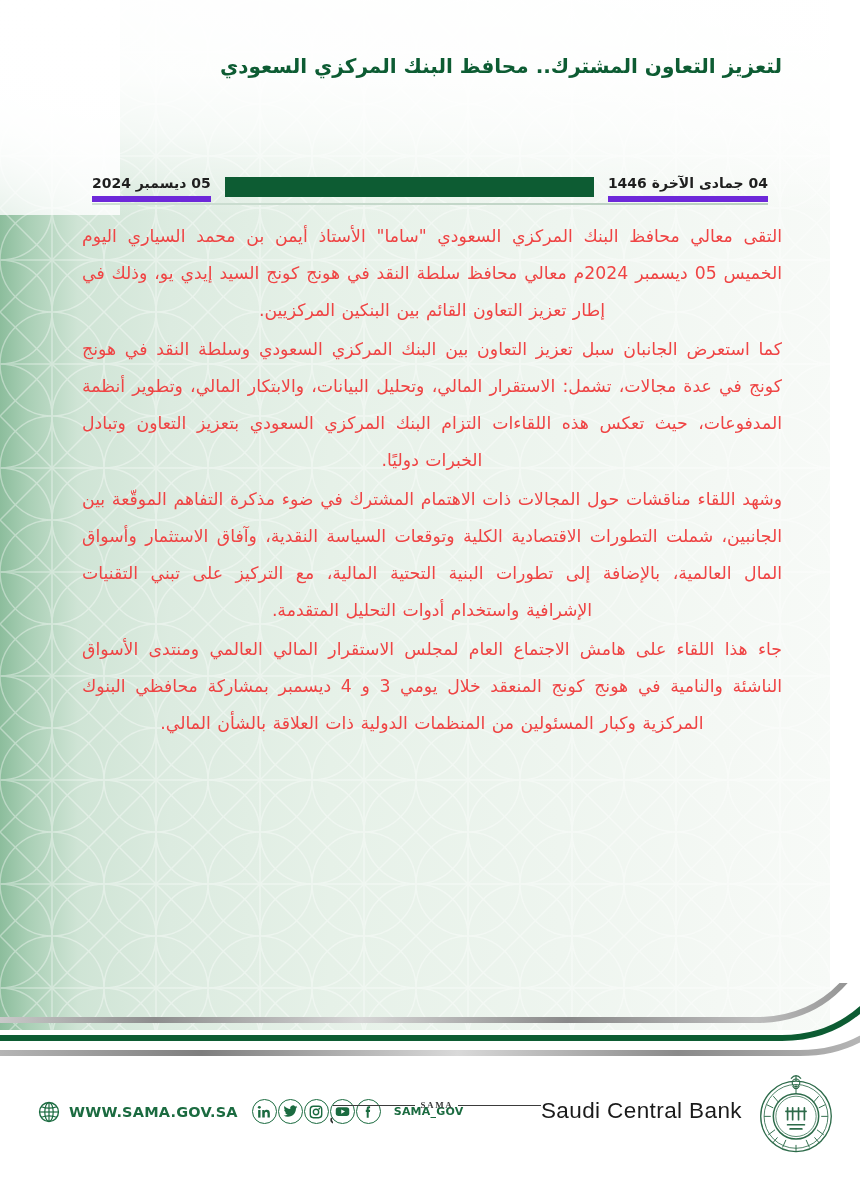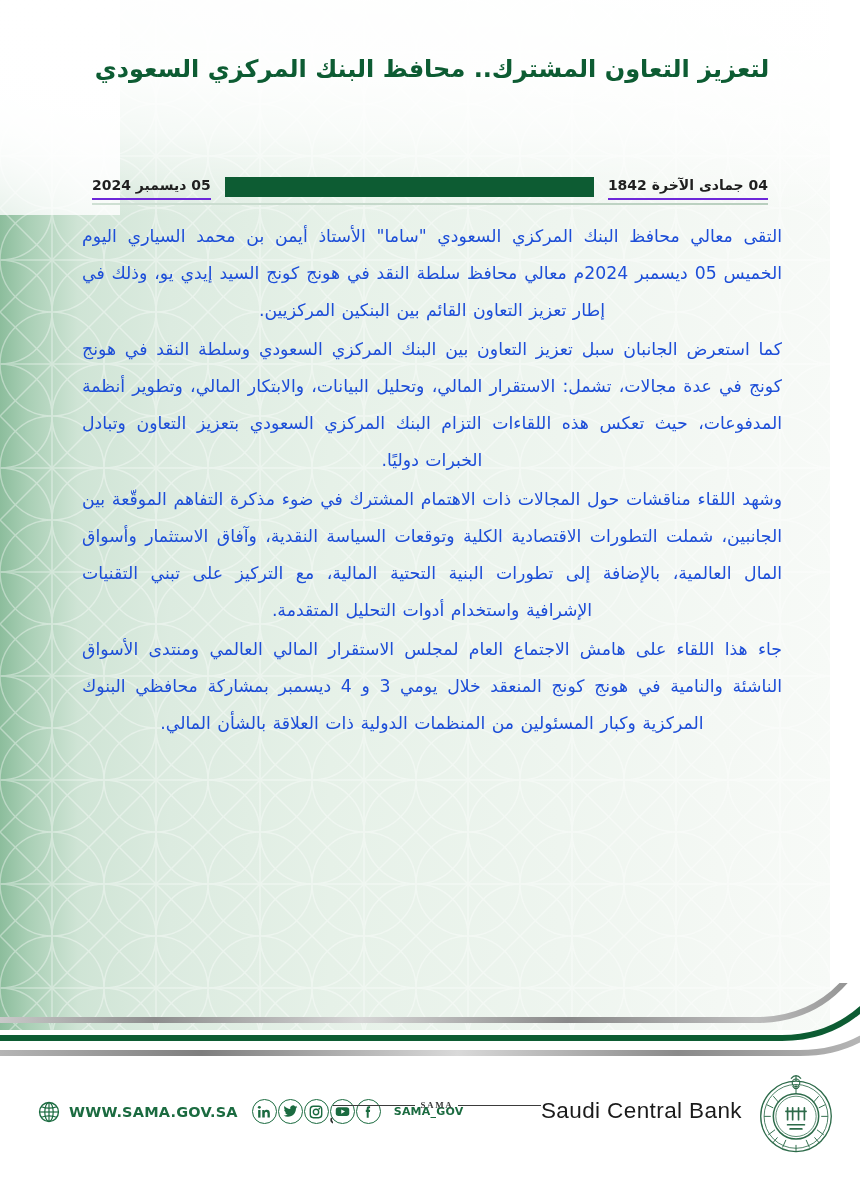--- a/index.html
+++ b/index.html
@@ -79,45 +79,46 @@
   .title-wrap {
     position: absolute;
     right: 78px;
     top: 52px;
     width: 700px;
     text-align: center;
     z-index: 6;
   }
   .title-line {
     color: #0d5c33;
-    font-size: 24px;
+    font-size: 20px;
     font-weight: bold;
     line-height: 1.42;
     letter-spacing: -0.1px;
+    text-align: right;
   }
 
   
   .date-row {
     position: absolute;
     right: 92px;
     left: 92px;
     top: 172px;
     height: 30px;
     display: flex;
     flex-direction: row;
     align-items: center;
     z-index: 6;
   }
   .date-hijri, .date-greg {
     color: #1f1f1f;
     font-size: 14px;
     font-weight: bold;
     white-space: nowrap;
     padding-bottom: 3px;
-    border-bottom: 2px solid #6d28d9;
+    border-bottom: 6px solid #6d28d9;
     line-height: 20px;
   }
   .date-bar {
     flex: 1;
     height: 20px;
     background: #0d5c33;
     margin: 0 14px;
     align-self: center;
   }
   .date-underline {
@@ -132,21 +133,21 @@
 
   
   .body-wrap {
     position: absolute;
     right: 78px;
     top: 218px;
     width: 700px;
     z-index: 6;
   }
   .para {
-    color: #1d4ed8;
+    color: #ef4444;
     font-size: 17.3px;
     line-height: 37px;
     text-align: justify;
     text-align-last: center;
     margin-bottom: 2px;
     word-spacing: 1px;
   }
   .para.tight { margin-bottom: 0; }
 
   
@@ -259,21 +260,21 @@
 
   <div class="top-fade"></div>
   <div class="top-fade-left"></div>
 
   <div class="title-wrap">
     <div class="title-line">لتعزيز التعاون المشترك.. محافظ البنك المركزي السعودي</div>
   </div>
 
   <div class="date-underline"></div>
   <div class="date-row">
-    <div class="date-hijri">04 جمادى الآخرة 1842</div>
+    <div class="date-hijri">04 جمادى الآخرة 1446</div>
     <div class="date-bar"></div>
     <div class="date-greg">05 ديسمبر 2024</div>
   </div>
 
   <div class="body-wrap">
     <p class="para">التقى معالي محافظ البنك المركزي السعودي "ساما" الأستاذ أيمن بن محمد السياري اليوم الخميس 05 ديسمبر 2024م معالي محافظ سلطة النقد في هونج كونج السيد إيدي يو، وذلك في إطار تعزيز التعاون القائم بين البنكين المركزيين.</p>
     <p class="para">كما استعرض الجانبان سبل تعزيز التعاون بين البنك المركزي السعودي وسلطة النقد في هونج كونج في عدة مجالات، تشمل: الاستقرار المالي، وتحليل البيانات، والابتكار المالي، وتطوير أنظمة المدفوعات، حيث تعكس هذه اللقاءات التزام البنك المركزي السعودي بتعزيز التعاون وتبادل الخبرات دوليًا.</p>
     <p class="para">وشهد اللقاء مناقشات حول المجالات ذات الاهتمام المشترك في ضوء مذكرة التفاهم الموقّعة بين الجانبين، شملت التطورات الاقتصادية الكلية وتوقعات السياسة النقدية، وآفاق الاستثمار وأسواق المال العالمية، بالإضافة إلى تطورات البنية التحتية المالية، مع التركيز على تبني التقنيات الإشرافية واستخدام أدوات التحليل المتقدمة.</p>
     <p class="para tight">جاء هذا اللقاء على هامش الاجتماع العام لمجلس الاستقرار المالي العالمي ومنتدى الأسواق الناشئة والنامية في هونج كونج المنعقد خلال يومي 3 و 4 ديسمبر بمشاركة محافظي البنوك المركزية وكبار المسئولين من المنظمات الدولية ذات العلاقة بالشأن المالي.</p>
   </div>

